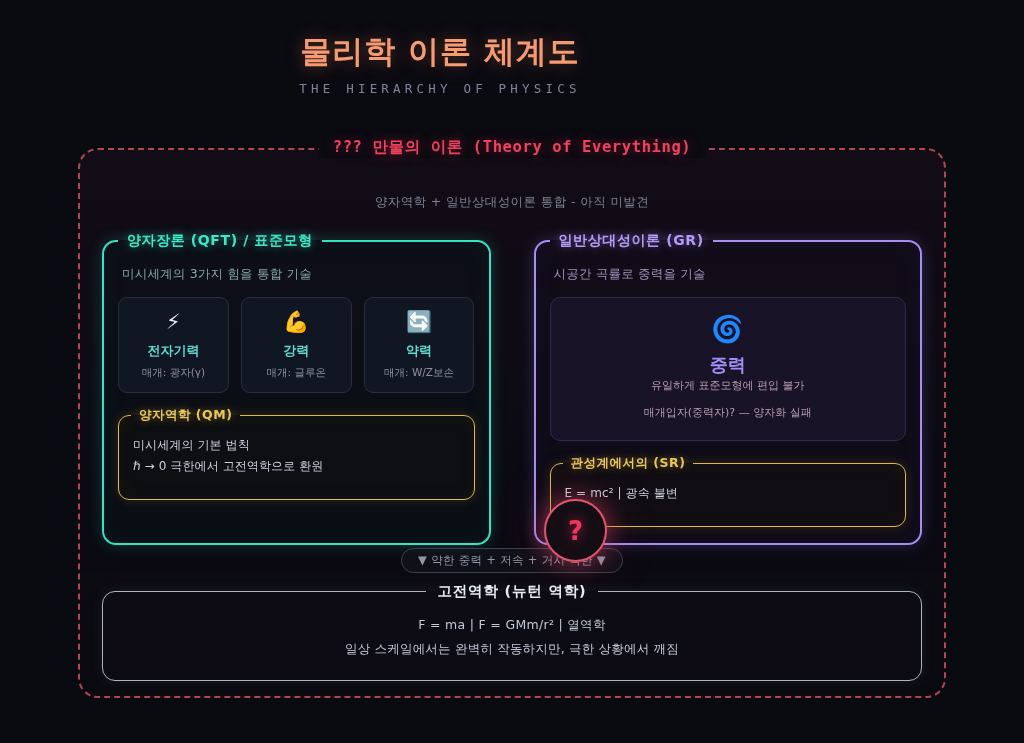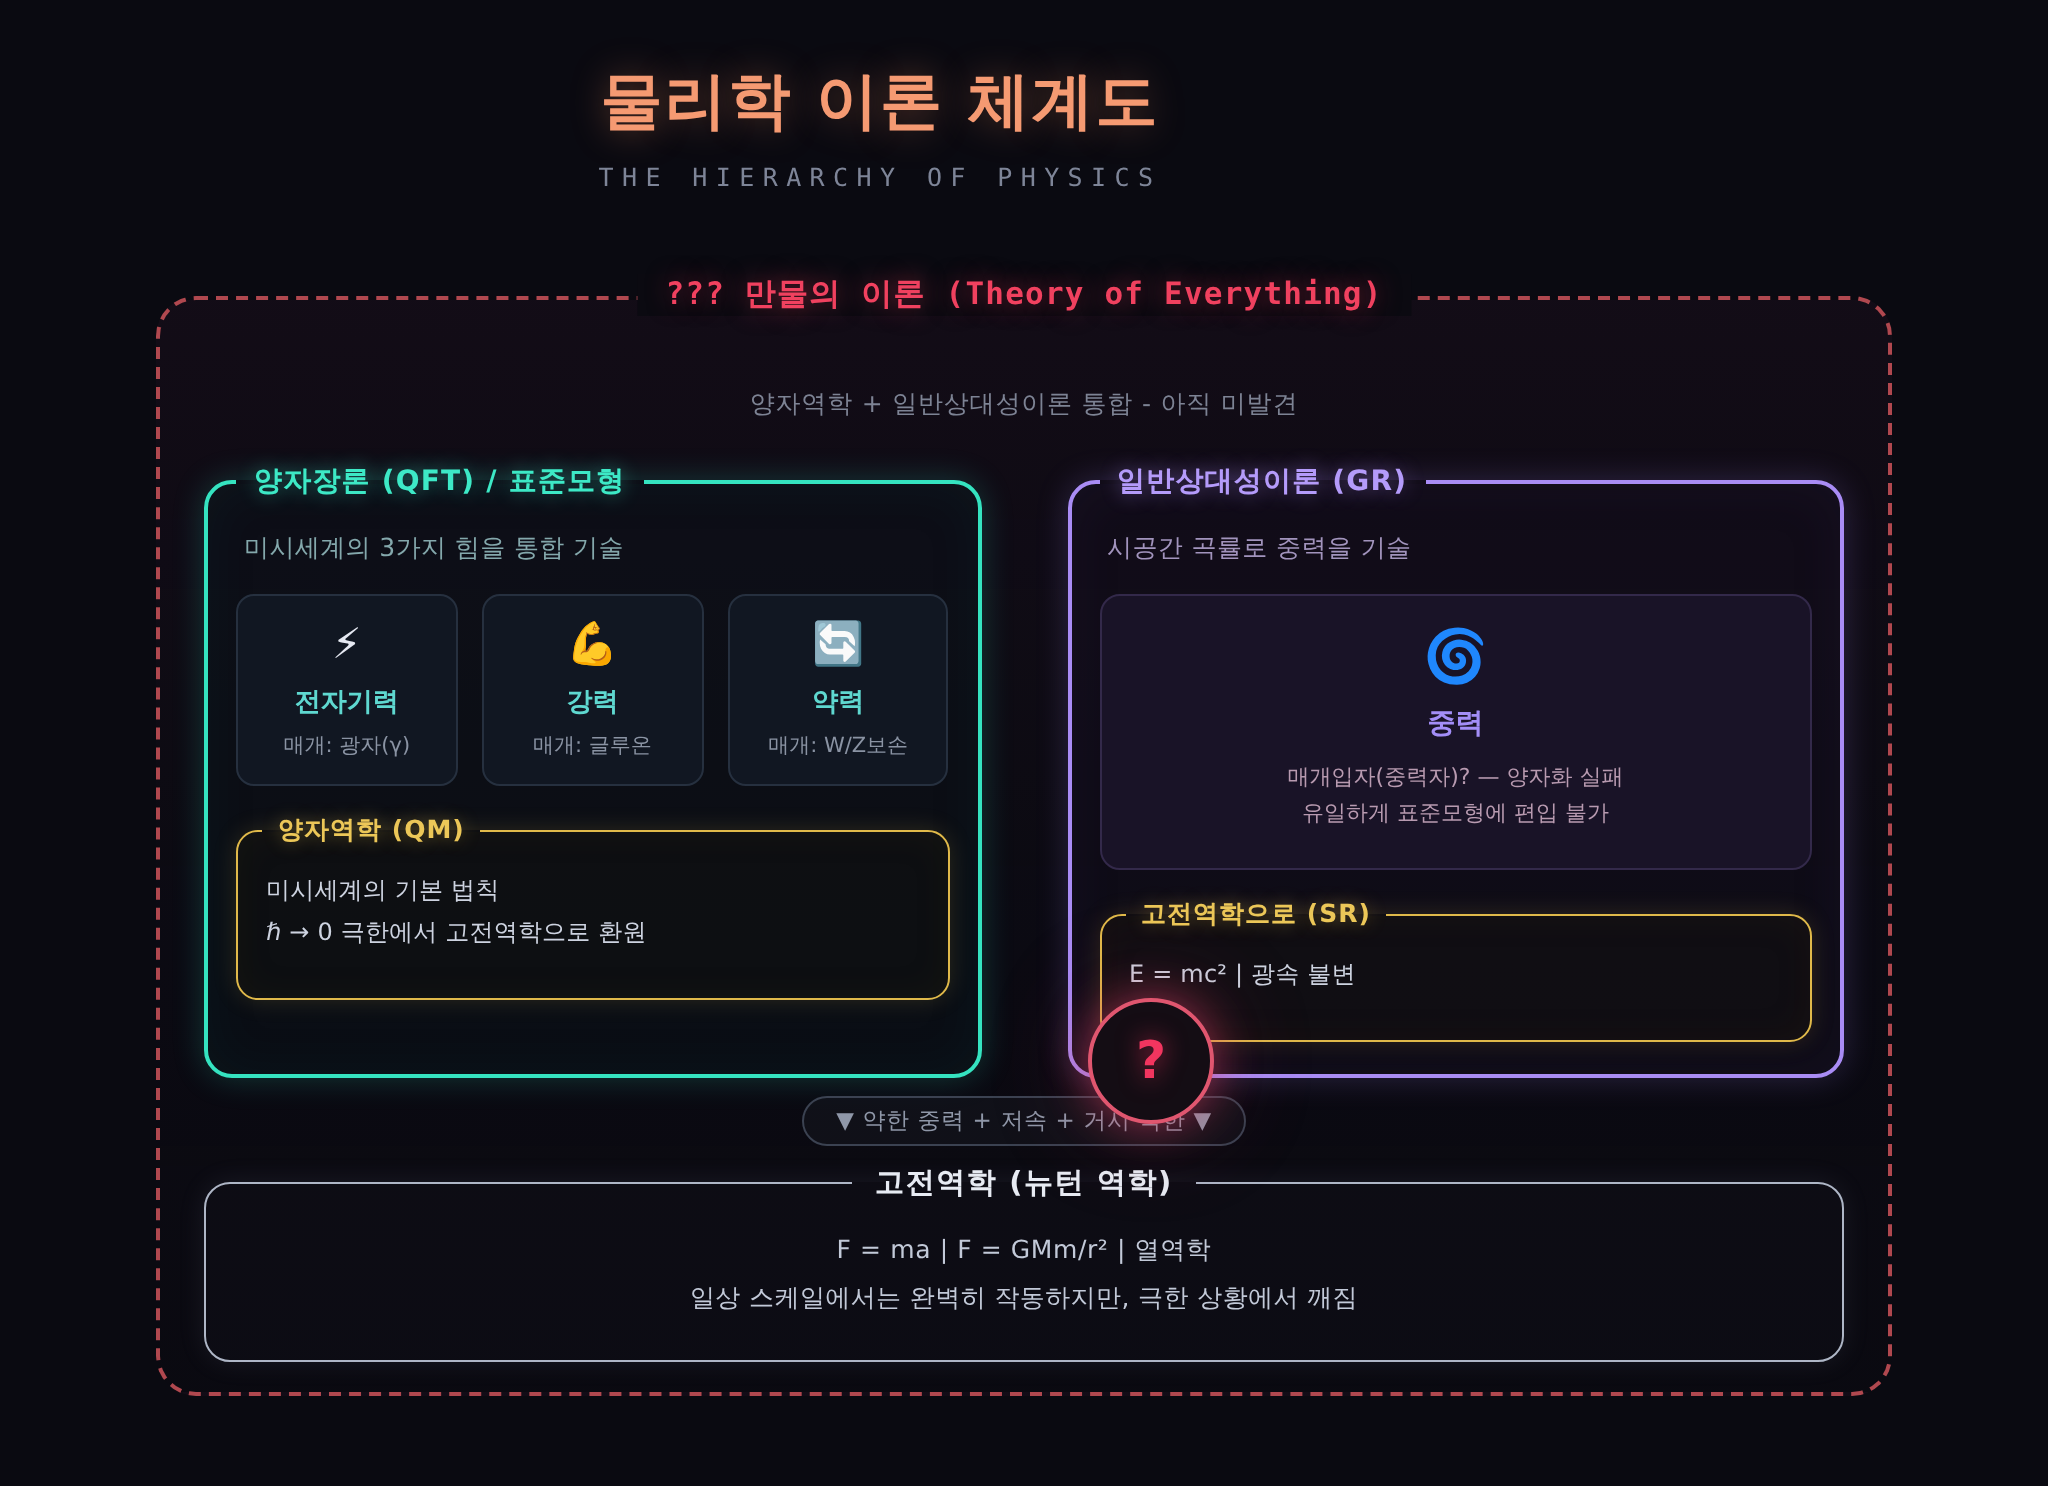--- a/index.html
+++ b/index.html
@@ -208,21 +208,21 @@
     margin-top: 2px;
   }
   .gravity-emoji {
     font-size: 26px;
     line-height: 1;
     display: block;
     color: #6b5ce7;
   }
   .gravity-name {
     margin-top: 11px;
-    font-size: 14px;
+    font-size: 18px;
     font-weight: bold;
     color: #a38ef7;
   }
   .gravity-sub {
     margin-top: 9px;
     font-size: 11px;
     color: #b89ab0;
     line-height: 1.65;
   }
 
@@ -363,26 +363,26 @@
       </fieldset>
 
       <fieldset class="panel panel-gr">
         <legend class="panel-legend">일반상대성이론 (GR)</legend>
         <div class="panel-inner">
           <div class="panel-desc desc-purple">시공간 곡률로 중력을 기술</div>
 
           <div class="gravity-card">
             <span class="gravity-emoji">🌀</span>
             <div class="gravity-name">중력</div>
+            <div class="gravity-sub" style="margin-top:0">유일하게 표준모형에 편입 불가</div>
             <div class="gravity-sub">매개입자(중력자)? — 양자화 실패</div>
-            <div class="gravity-sub" style="margin-top:0">유일하게 표준모형에 편입 불가</div>
           </div>
 
           <fieldset class="sub">
-            <legend class="sub-legend">고전역학으로 (SR)</legend>
+            <legend class="sub-legend">관성계에서의 (SR)</legend>
             <div class="sub-inner">
               <div class="sub-line">E = mc² | 광속 불변</div>
             </div>
           </fieldset>
 
         </div>
       </fieldset>
 
     </div>
 

